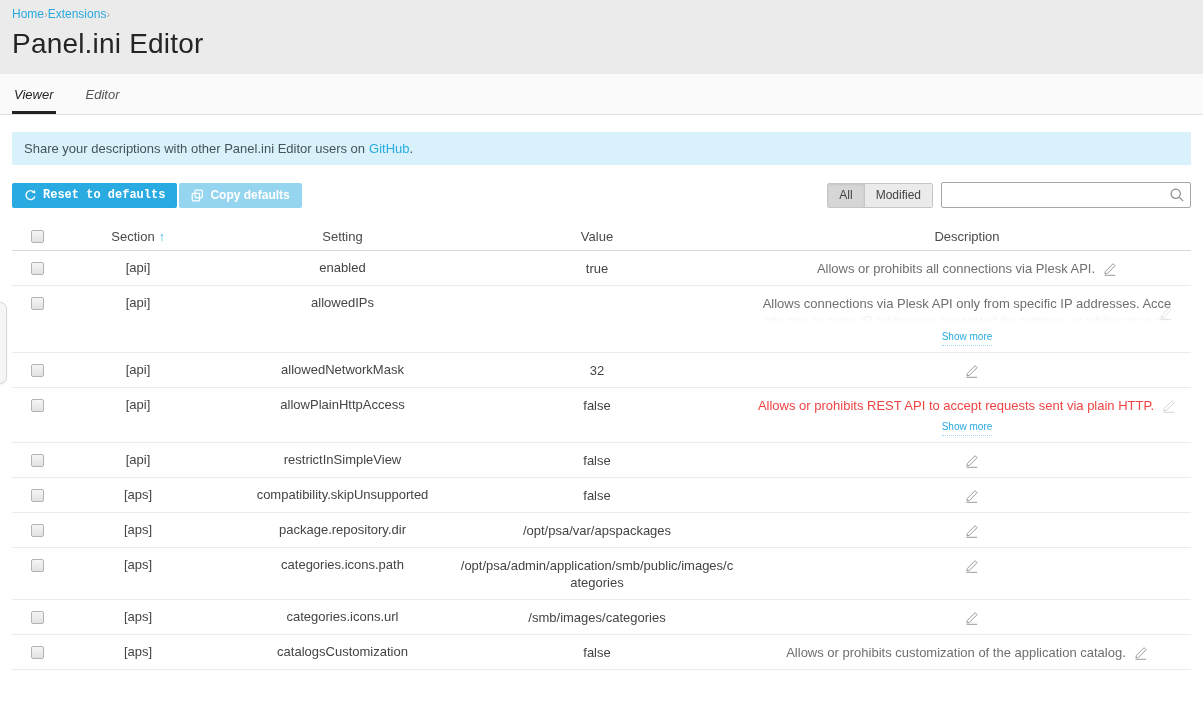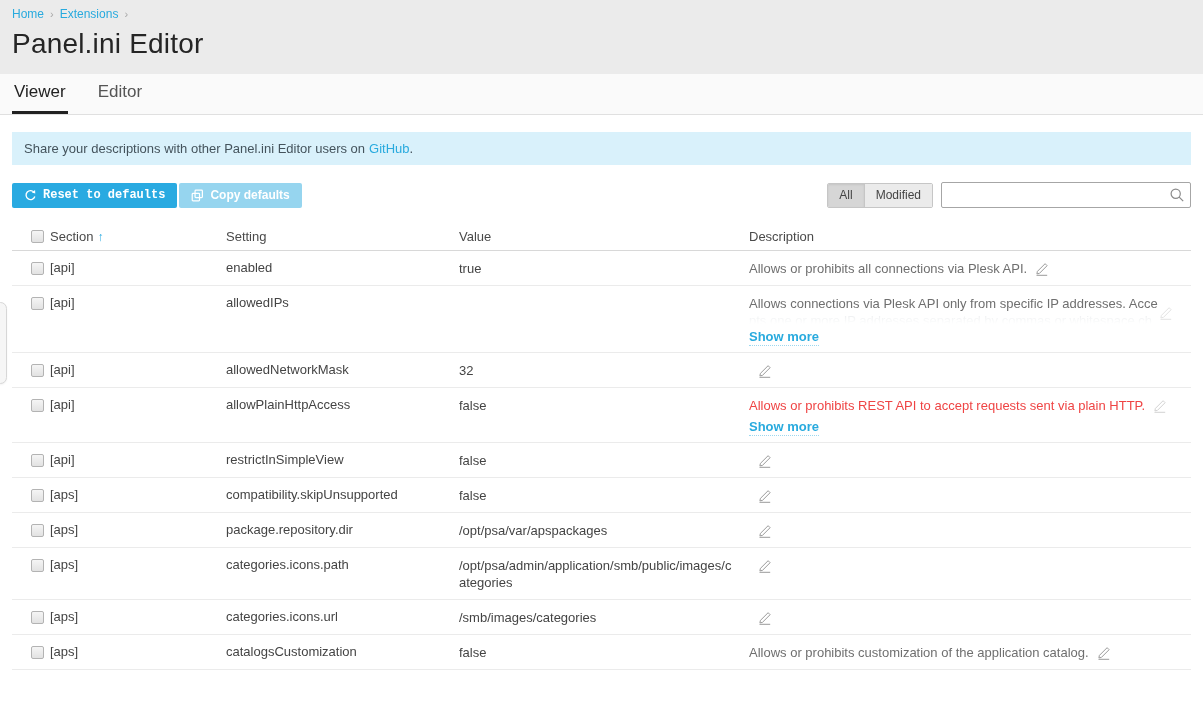--- a/index.html
+++ b/index.html
@@ -3,60 +3,60 @@
 <meta charset="utf-8">
 <style>
   * { margin:0; padding:0; box-sizing:border-box; }
   html,body { width:1203px; height:703px; }
   body {
     font-family:"Liberation Sans","DejaVu Sans",sans-serif;
     background:#fff; color:#444; position:relative; overflow:hidden;
   }
   
   .top-header { background:#ebebeb; height:74px; padding:6px 12px 0 12px; }
-  .breadcrumb { font-size:12px; color:#b0b0b0; display:flex; gap:6px; align-items:center; height:16px; }
+  .breadcrumb { font-size:12px; color:#b0b0b0; display:flex; align-items:center; height:16px; }
   .breadcrumb a { color:#28aade; text-decoration:none; cursor:pointer; }
   .crumb-sep { color:#a8a8a8; font-size:11px; }
   .page-title { font-size:28px; color:#252525; margin-top:6px; font-weight:400; letter-spacing:0.2px; }
   
   .tabbar { background:#fafafa; height:41px; border-bottom:1px solid #e0e0e0; padding:0 12px; display:flex; align-items:flex-end; gap:28px; }
-  .tab { font-size:17px; color:#555; padding:10px 2px 9px 2px; cursor:pointer; border-bottom:3px solid transparent; }
+  .tab { font-size:13px; color:#555; padding:10px 2px 9px 2px; cursor:pointer; border-bottom:3px solid transparent;font-style:italic; }
   .tab.active { color:#222; border-bottom-color:#222; }
   
   .content { padding:0 12px; }
   .banner { margin-top:17px; background:#d9f1fb; height:33px; display:flex; align-items:center; padding:0 12px; font-size:13px; color:#44535c; }
   .banner a { color:#28aade; text-decoration:none; cursor:pointer; margin-left:4px; }
   
   .toolbar { margin-top:17px; display:flex; align-items:center; }
   .btn { height:25px; display:inline-flex; align-items:center; gap:6px; padding:0 12px; font-size:12px; font-weight:bold; color:#fff; border:none; border-radius:2px; cursor:pointer; }
   .btn-primary { background:#29aae1;font-family:Liberation Mono, monospace; }
   .btn-secondary { background:#96d5ef; margin-left:2px; cursor:default; }
   .toolbar-right { margin-left:auto; display:flex; align-items:center; }
   .segmented { display:flex; height:25px; border:1px solid #c6c6c6; border-radius:2px; overflow:hidden; }
   .seg { font-size:12px; color:#444; padding:0 11px; display:flex; align-items:center; cursor:pointer; background:#ebebeb; }
   .seg.selected { background:#d6d6d6; box-shadow:inset 0 1px 2px rgba(0,0,0,0.08); }
   .seg + .seg { border-left:1px solid #c6c6c6; }
   .searchbox { position:relative; margin-left:8px; }
   .searchbox input { width:250px; height:26px; border:1px solid #a6a6a6; border-radius:2px; padding:0 26px 0 8px; font-size:13px; color:#444; outline:none; background:#fff; }
   .search-icon { position:absolute; right:6px; top:5px; }
   
-  .table { margin-top:14px; }
+  .table { margin-top:14px;text-align:center; }
   .t-head { display:flex; align-items:center; height:29px; border-bottom:1px solid #d8d8d8; font-size:13px; color:#4a4a4a; }
   .t-row { display:flex; align-items:flex-start; border-bottom:1px solid #ebebeb; padding:9px 0 8px 0; font-size:13px; color:#444; position:relative; }
   .c-cb { flex:0 0 13px; margin-left:19px; }
   .checkbox { width:13px; height:13px; border:1px solid #b3b3b3; border-radius:2px; background:linear-gradient(#f5f5f5,#e2e2e2); cursor:pointer; margin-top:2px; }
   .t-head .checkbox { margin-top:0; }
   .c-section { flex:0 0 176px; margin-left:6px; }
   .c-setting { flex:0 0 233px; }
   .c-value { flex:0 0 290px; word-break:break-all; padding-right:14px; line-height:17px; }
   .c-desc { flex:1 1 auto; color:#6f6f6f; line-height:17px; padding-right:6px; }
   .sort-arrow { color:#29aae1; font-size:12px; margin-left:4px; }
   .pencil { display:inline-block; vertical-align:-3px; margin-left:8px; cursor:pointer; }
   .pencil-only { margin-left:9px; }
-  .show-more { color:#28aade; text-decoration:none; border-bottom:1px dotted #9ed8f0; cursor:pointer; display:inline-block; margin-top:4px; font-size:13px;font-weight:bold; }
+  .show-more { color:#28aade; text-decoration:none; border-bottom:1px dotted #9ed8f0; cursor:pointer; display:inline-block; margin-top:4px; font-size:10px; }
   .desc-faded { color:#ef4444; }
   .fade-line { color:#c3c9ce; display:block; height:12px; overflow:hidden;
     -webkit-mask-image:linear-gradient(#00000066,#00000000); mask-image:linear-gradient(#00000066,#00000000); }
   .pencil-ghost { position:absolute; right:18px; top:18px; opacity:0.28; }
   
   .edge-handle { position:absolute; left:-6px; top:302px; width:13px; height:82px; background:#f6f6f6; border:1px solid #d7d7d7; border-radius:7px; box-shadow:0 1px 2px rgba(0,0,0,0.05); cursor:pointer; }
 </style>
 </head>
 <body>
 

